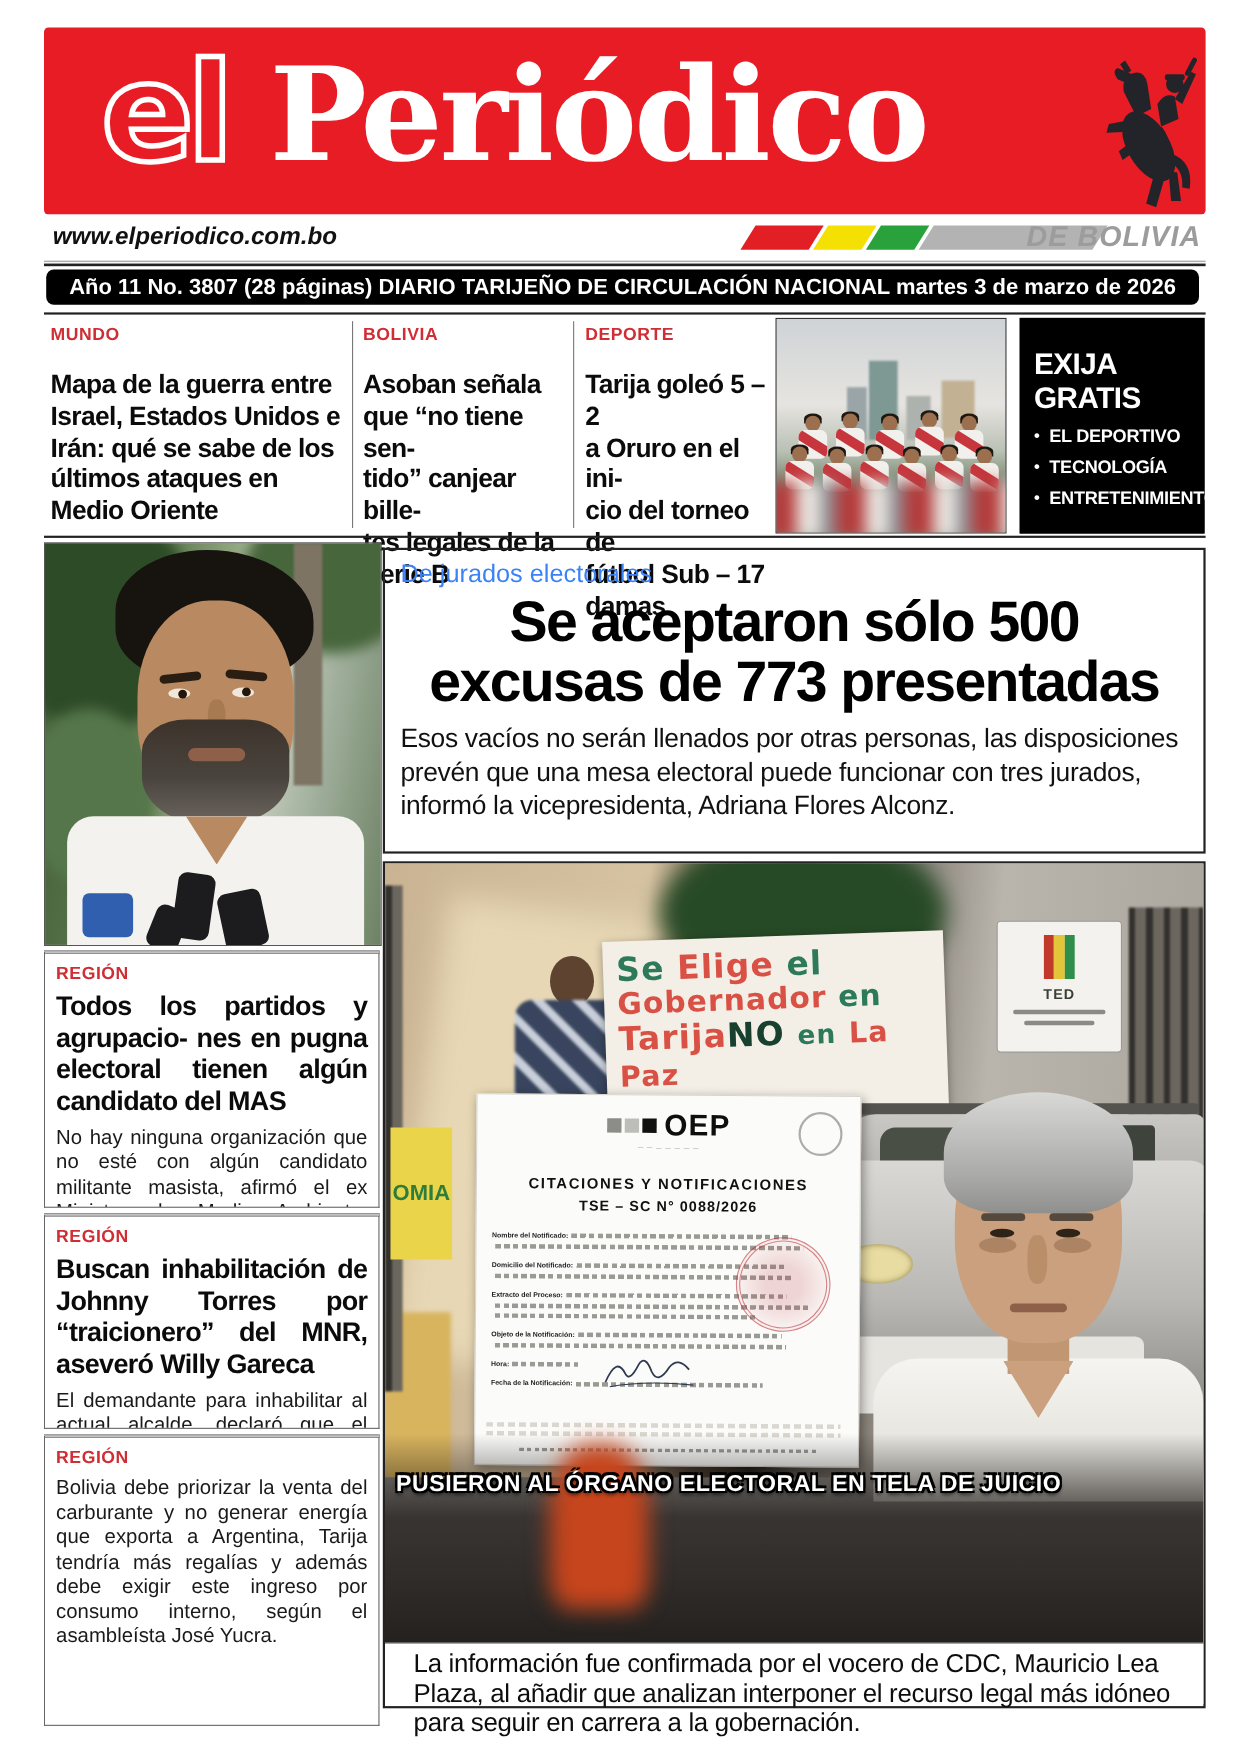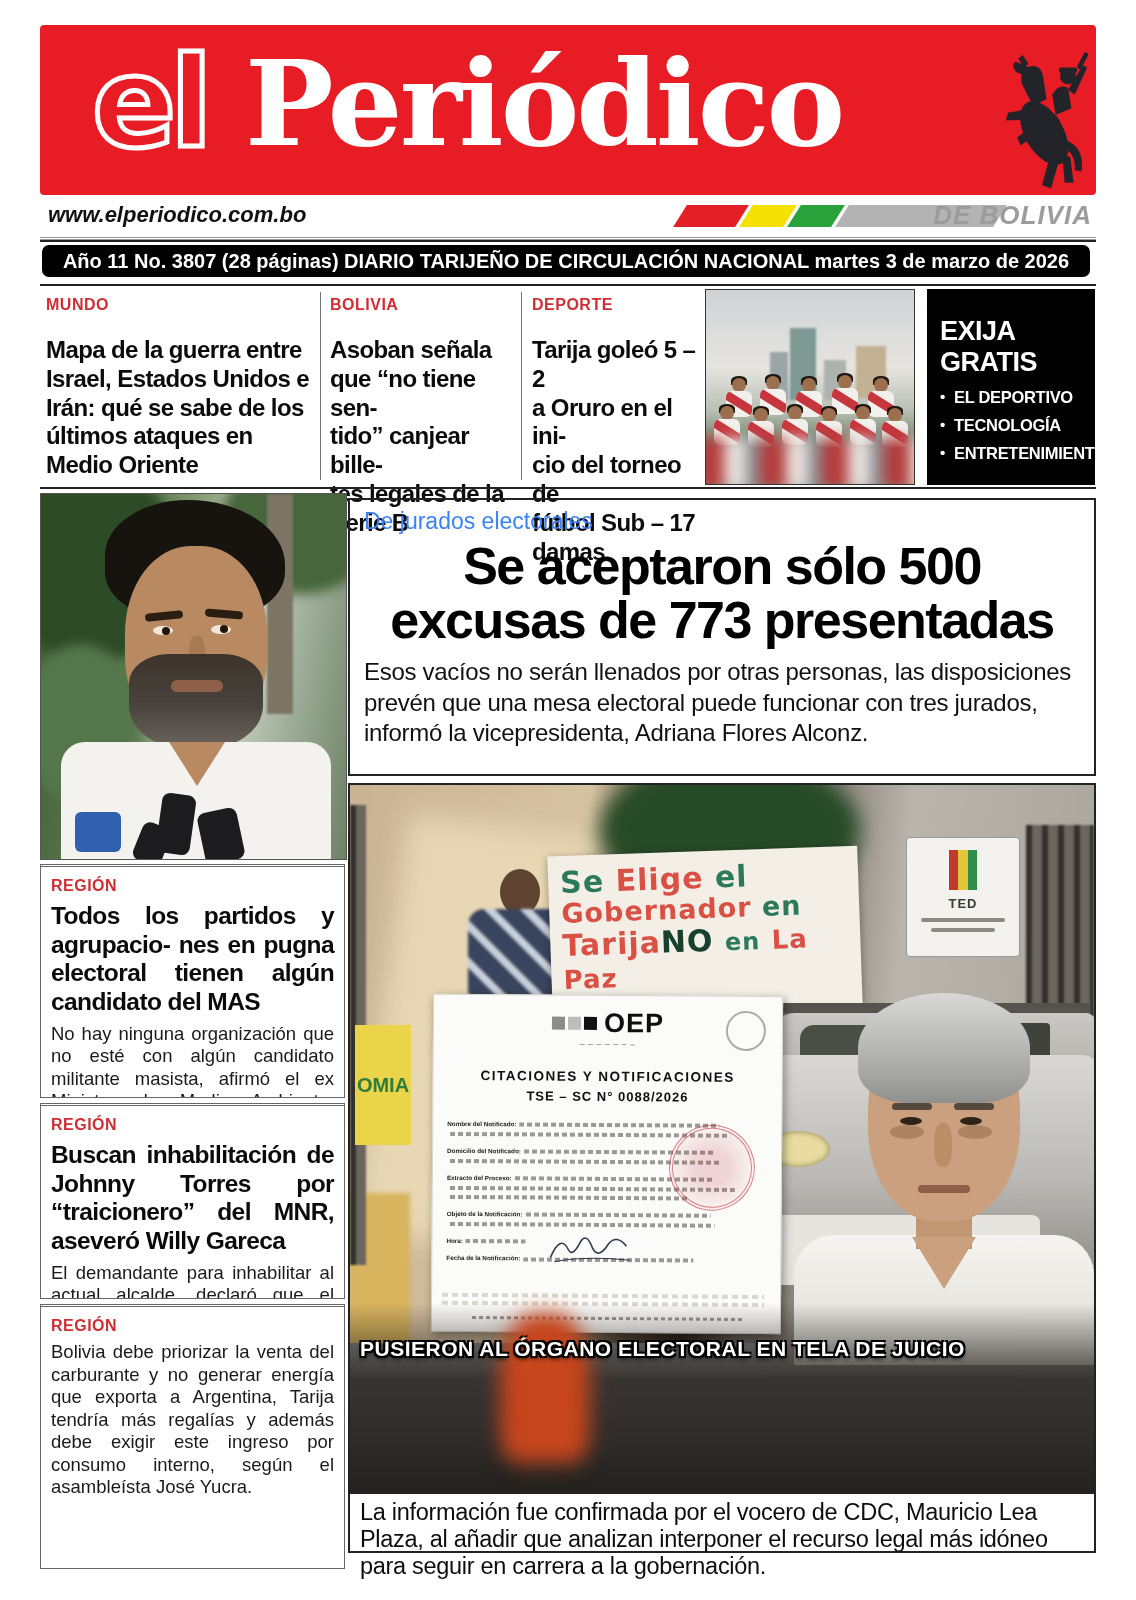--- a/index.html
+++ b/index.html
@@ -170,21 +170,21 @@
   
   #scene-shade{position:absolute;left:0;bottom:0;width:100%;height:190px;
     background:linear-gradient(rgba(20,16,14,0),rgba(20,16,14,.72) 40%,rgba(15,12,10,.88));}
   #cone{position:absolute;left:150px;bottom:30px;width:90px;height:150px;background:#c6451d;filter:blur(10px);border-radius:40% 40% 20% 20%;}
   #photo-kicker{position:absolute;left:10px;top:552px;font-size:21px;font-weight:700;color:#fff;letter-spacing:.5px;
     text-shadow:-2px -2px 0 #000,2px -2px 0 #000,-2px 2px 0 #000,2px 2px 0 #000,0 3px 4px #000;}
   #photo-headline{position:absolute;left:0;top:580px;width:744px;text-align:center;font-size:38px;font-weight:700;
     letter-spacing:-1px;line-height:1.38;color:#fff;
     text-shadow:-3px -3px 0 #000,3px -3px 0 #000,-3px 3px 0 #000,3px 3px 0 #000,0 4px 6px rgba(0,0,0,.8);}
   #photo-deck{position:absolute;left:0;top:708px;width:744px;height:56px;background:#fff;border-top:1px solid #222;
-    box-sizing:border-box;padding:5px 10px;font-size:23.5px;line-height:1.15;color:#0d0d0d;letter-spacing:-.3px;}
+    box-sizing:border-box;padding:5px 26px;font-size:23.5px;line-height:1.15;color:#0d0d0d;letter-spacing:-.3px;}
 </style>
 </head>
 <body>
 
 <div id="page">
 
   <div id="masthead" class="abs">
     <div id="logo-el" class="abs">el</div>
     <div id="logo-main" class="abs">Periódico</div>
     <div id="statue" class="abs">

